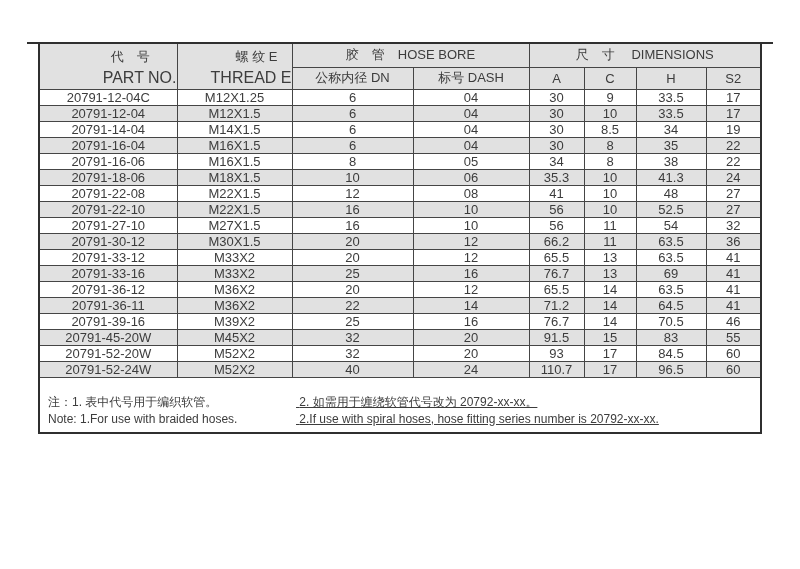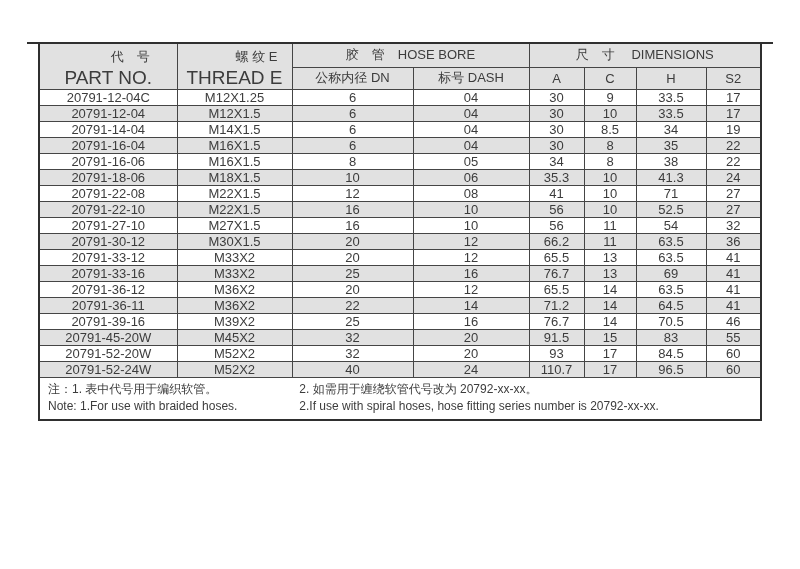--- a/index.html
+++ b/index.html
@@ -38,32 +38,33 @@
     font-size: 13px;
     color: #3c3c3c;
     overflow: hidden;
     white-space: nowrap;
   }
   table.spec thead th { background: #e1e1e1; border-top: none; }
   table.spec thead tr.group-row th { height: 23px; }
   table.spec thead tr.sub-row th { height: 22px; margin-left: 44px; }
   table.spec thead th.merged { height: 45px; }
   table.spec thead .zh-line { display: block; line-height: 23px; font-size: 13px; padding-left: 44px; }
-  table.spec thead .en-line { display: block; line-height: 20px; font-size: 19px; }
+  table.spec thead .en-line { display: block; line-height: 20px; font-size: 16px; text-align: right; }
 
   table.spec tbody tr { height: 16px; }
   table.spec tbody tr.stripe td { background: #e1e1e1; }
   table.spec tbody tr.plain td { background: #ffffff; }
 
   table.spec tfoot td.notes-cell {
     text-align: left;
     background: #ffffff;
-    padding: 3px 8px 4px 8px;
+    padding: 16px 8px 4px 8px;
     height: 40px;
     white-space: normal;
+    text-decoration: underline;
   }
   .note-line { font-size: 12px; line-height: 17px; white-space: nowrap; }
   .note-line .seg-first { display: inline-block; width: 248px; }
 </style>
 </head>
 <body>
 
 <div class="page">
   <div class="top-rule"></div>
 
@@ -162,21 +163,21 @@
             <td>41.3</td>
             <td>24</td>
           </tr>
           <tr class="plain">
             <td>20791-22-08</td>
             <td>M22X1.5</td>
             <td>12</td>
             <td>08</td>
             <td>41</td>
             <td>10</td>
-            <td>71</td>
+            <td>48</td>
             <td>27</td>
           </tr>
           <tr class="stripe">
             <td>20791-22-10</td>
             <td>M22X1.5</td>
             <td>16</td>
             <td>10</td>
             <td>56</td>
             <td>10</td>
             <td>52.5</td>

